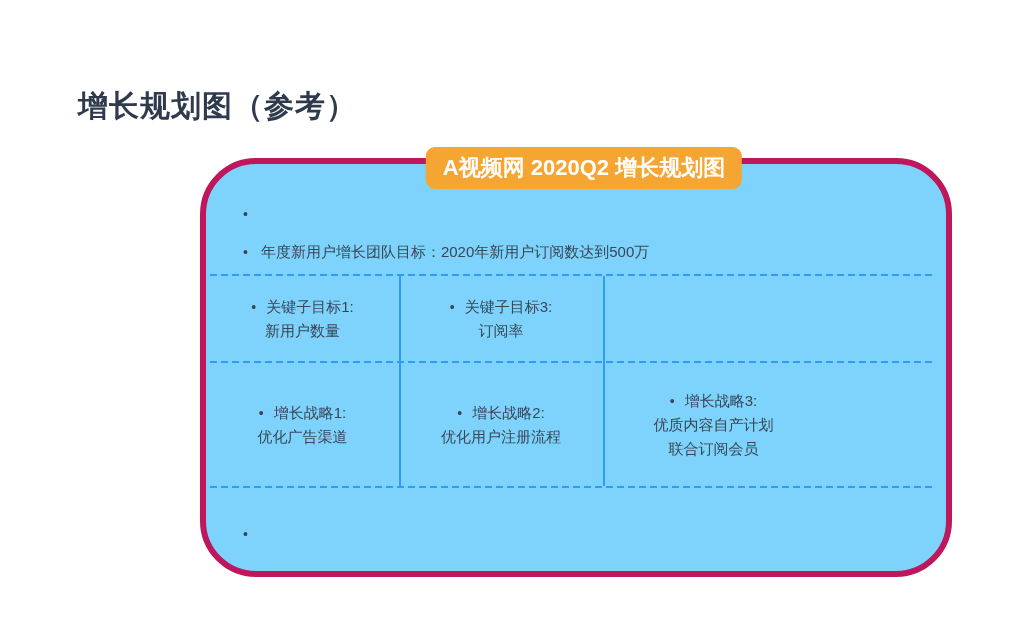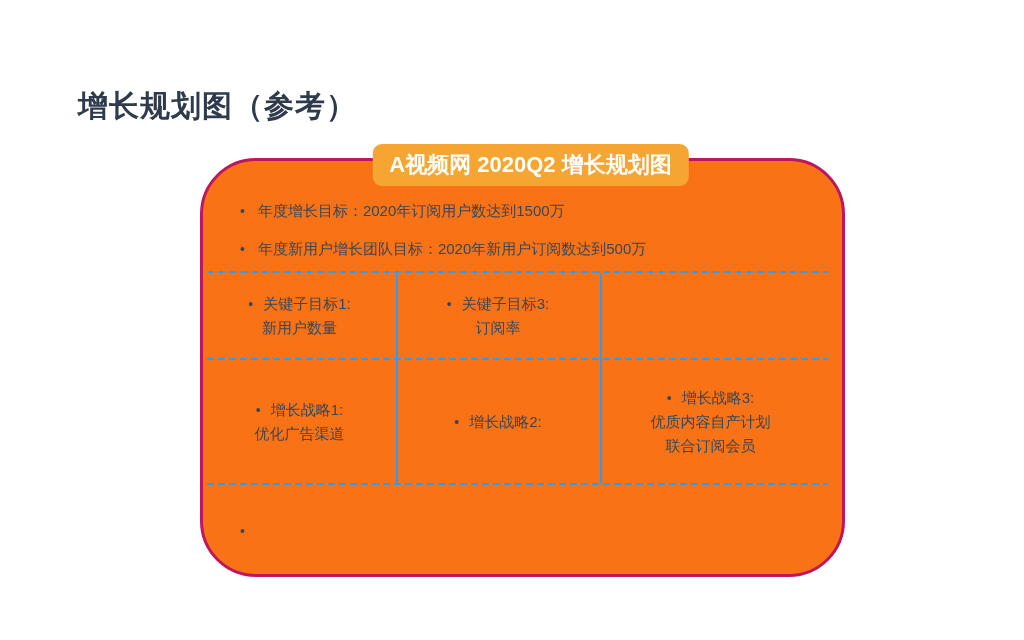--- a/index.html
+++ b/index.html
@@ -22,25 +22,25 @@
     font-weight: bold;
     color: #2f3b4d;
     letter-spacing: 1px;
     white-space: nowrap;
   }
 
   .board {
     position: absolute;
     left: 200px;
     top: 158px;
-    width: 645px;
+    width: 752px;
     height: 419px;
-    border: 3px solid #be185d;
+    border: 6px solid #be185d;
     border-radius: 56px;
-    background: #f97316;
+    background: #7dd3fc;
   }
 
   .badge {
     position: absolute;
     top: -17px;
     left: 50%;
     margin-left: 8px;
     transform: translateX(-50%);
     background: #f5a632;
     color: #ffffff;
@@ -110,21 +110,20 @@
 
   <div class="page-title">增长规划图（参考）</div>
 
   <div class="board">
 
     <div class="badge">A视频网 2020Q2 增长规划图</div>
 
     <div class="sec-goals">
       <div class="b-line">
         <span class="dot">•</span>
-        <span>年度增长目标：2020年订阅用户数达到1500万</span>
       </div>
       <div class="b-line">
         <span class="dot">•</span>
         <span>年度新用户增长团队目标：2020年新用户订阅数达到500万</span>
       </div>
     </div>
 
     <div class="divider"></div>
 
     <div class="grid-wrap">
@@ -151,20 +150,21 @@
           <div class="cell-title">
             <span class="dot">•</span><span>增长战略1:</span>
           </div>
           <div class="cell-line">优化广告渠道</div>
           <div class="cell-line"></div>
         </div>
         <div class="cell">
           <div class="cell-title">
             <span class="dot">•</span><span>增长战略2:</span>
           </div>
+          <div class="cell-line">优化用户注册流程</div>
         </div>
         <div class="cell">
           <div class="cell-title">
             <span class="dot">•</span><span>增长战略3:</span>
           </div>
           <div class="cell-line">优质内容自产计划</div>
           <div class="cell-line">联合订阅会员</div>
         </div>
       </div>
 

